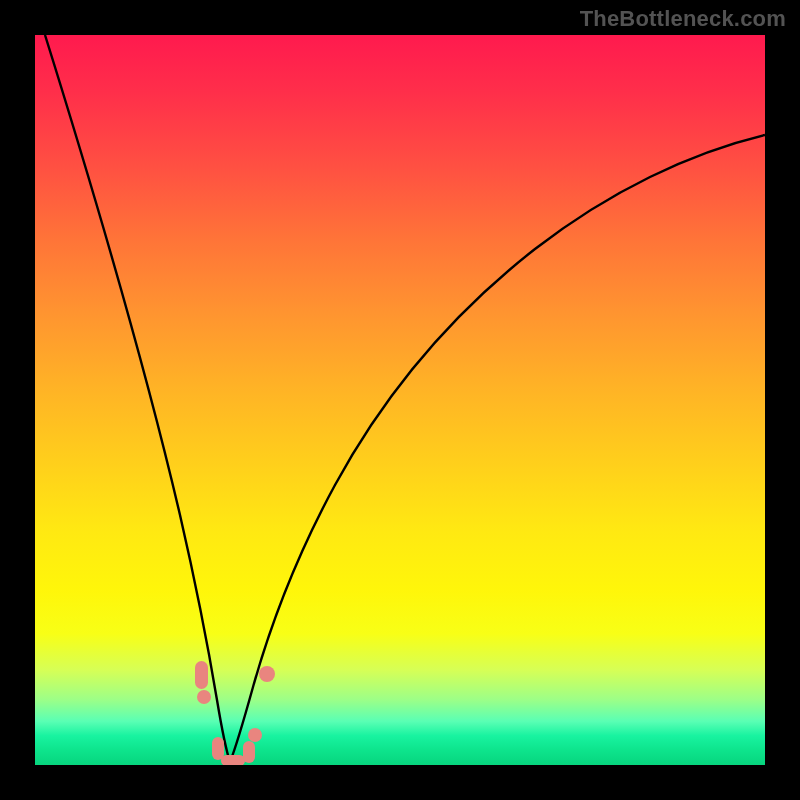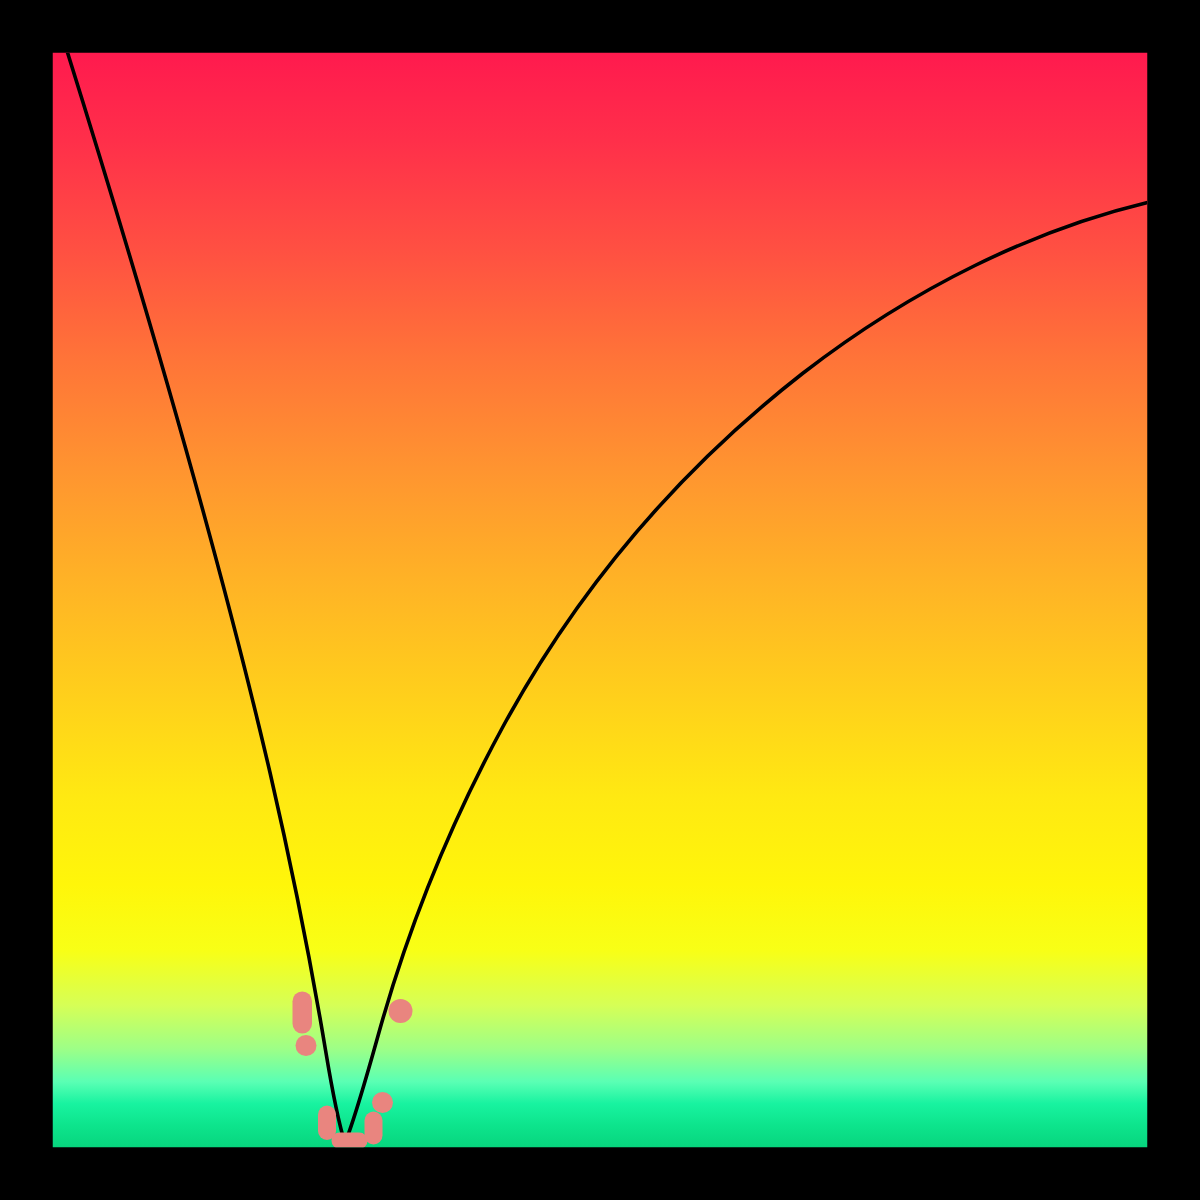--- a/index.html
+++ b/index.html
@@ -70,20 +70,21 @@
   }
   .pill {
     fill: #e9857f;
     stroke: none;
   }
 </style>
 </head>
 <body>
 
 <div class="frame">
+  <div class="watermark">TheBottleneck.com</div>
 
   <div class="plot-area">
     <div class="gradient"></div>
 
     <svg class="curves" viewBox="0 0 730 730" preserveAspectRatio="none">
       <path d="M 10 0
                C 60 160, 110 330, 145 480
                C 160 545, 172 605, 182 665
                C 187 695, 191 715, 195 727" fill="none" stroke="#000" stroke-width="2.4"></path>
       <path d="M 195 727

